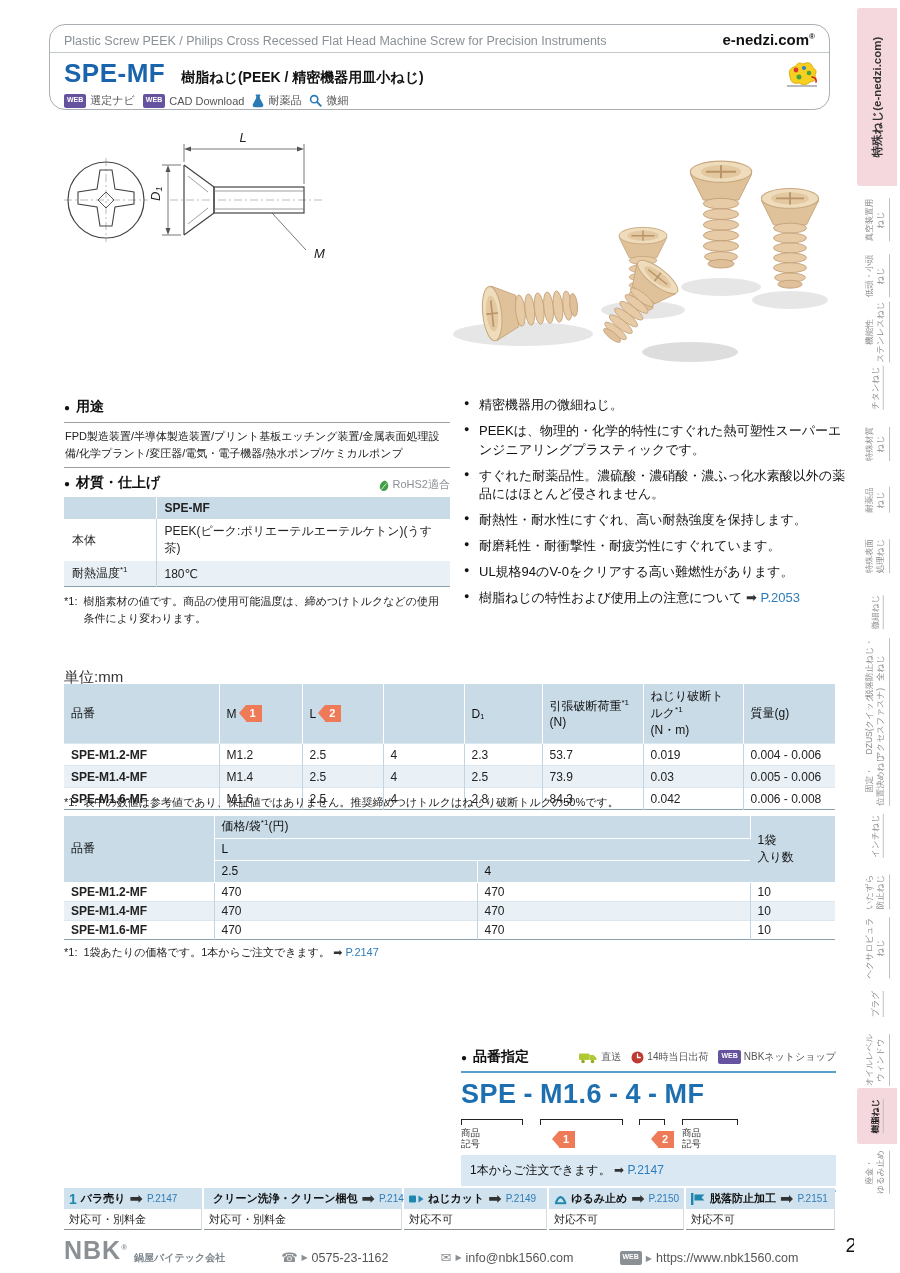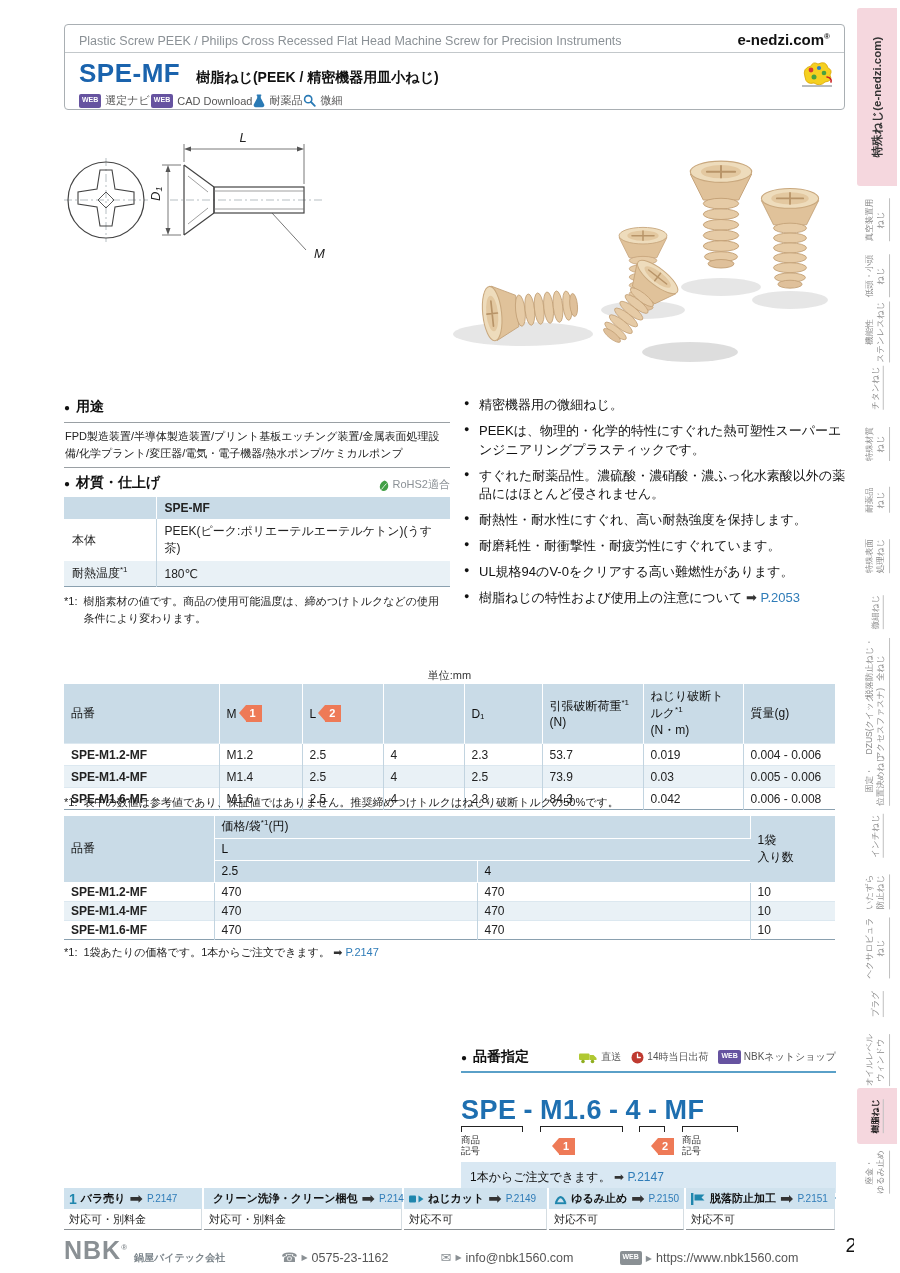--- a/index.html
+++ b/index.html
@@ -3,31 +3,31 @@
 <meta charset="utf-8">
 <style>
   * { margin:0; padding:0; box-sizing:border-box; }
   html,body { background:#e9e9e9; }
   #page {
     position:relative; width:900px; height:1273px; background:#fff;
     font-family:"Liberation Sans","DejaVu Sans",sans-serif; color:#222;
     margin:0 auto; overflow:hidden;
   }
   
-  .hdr-box { position:absolute; left:64px; top:24px; width:781px; height:86px;
-    border:1px solid #a9afb3; border-radius:4px; background:#fff; }
+  .hdr-box { position:absolute; left:49px; top:24px; width:781px; height:86px;
+    border:1px solid #a9afb3; border-radius:16px; background:#fff; }
   .hdr-row1 { display:flex; justify-content:space-between; align-items:flex-end;
     padding:6px 14px 4px 14px; border-bottom:1px solid #c3c8cb; }
   .hdr-sub { color:#8b9196; font-size:12.5px; }
   .hdr-brand { color:#111; font-weight:bold; font-size:15px; }
   .hdr-brand sup { font-size:8px; }
   .hdr-row2 { display:flex; align-items:baseline; gap:16px; padding:5px 14px 0 14px; }
   .hdr-model { color:#1a63ad; font-weight:bold; font-size:26px; letter-spacing:.5px; }
   .hdr-title { color:#111; font-weight:bold; font-size:14px; }
-  .hdr-row3 { display:flex; align-items:center; gap:1px; padding:4px 14px 0 14px; }
+  .hdr-row3 { display:flex; align-items:center; gap:8px; padding:4px 14px 0 14px; }
   .badge { display:flex; align-items:center; gap:4px; font-size:11px; color:#555; }
   .webtag { display:inline-block; background:#6653a0; color:#fff; font-weight:bold;
     font-size:7px; line-height:1; padding:2px 3px 2px; border-radius:2px; }
   .webtag::after { content:""; display:block; margin:1px auto 0; width:7px; height:2px; background:#6653a0; }
   .webtag.gray { background:#8a9094; } .webtag.gray::after{ background:#8a9094; }
   .mascot { position:absolute; right:10px; top:34px; }
   
   .sec-h { display:flex; align-items:center; gap:6px; font-size:14px; font-weight:bold; color:#111; }
   .sec-h .dot { font-size:10px; color:#111; }
   
@@ -45,21 +45,21 @@
   .mat-table tr.hd .lab { border-right:1px solid #fff; }
   .mat-table tr.alt td { background:#e9f1f6; }
   .note { font-size:11px; color:#222; line-height:1.5; margin-top:6px; display:flex; gap:6px; }
   .note .mk { white-space:nowrap; }
   
   #features { position:absolute; left:464px; top:396px; width:382px; }
   .feat { position:relative; padding-left:15px; font-size:13px; line-height:1.45; margin-bottom:7px; color:#111; }
   .feat .dot { position:absolute; left:0; top:1px; font-size:9px; } .arw { color:#333; }
   a.pl { color:#2f7cb8; text-decoration:none; }
   
-  #unit { position:absolute; left:64px; top:668px; width:771px; text-align:center; font-size:11px; color:#333; }
+  #unit { position:absolute; left:64px; top:668px; width:771px; text-align:left; font-size:15px; color:#333; }
   #spec { position:absolute; left:64px; top:684px; }
   table.spec { border-collapse:collapse; width:771px; table-layout:fixed; font-size:12px; border-bottom:1px solid #8aa0af; }
   table.spec th { background:#c9dbe7; font-weight:normal; text-align:left; padding:4px 7px;
     border-right:1px solid #fff; vertical-align:middle; height:44px; font-size:12px; color:#111; }
   table.spec th:last-child, table.spec td:last-child { border-right:none; }
   table.spec td { padding:3px 7px; border-right:1px solid #c2d4e0; border-top:1px solid #dce8f0; height:22px; }
   table.spec tr.alt td { background:#e9f1f6; }
   table.spec td.pn, table.price td.pn { font-weight:bold; }
   sup.s { font-size:8px; vertical-align:super; }
   .thflex { display:flex; align-items:center; }
@@ -76,23 +76,23 @@
   table.price th:last-child, table.price td:last-child { border-right:none; }
   table.price td { padding:2px 7px; border-right:1px solid #c2d4e0; border-top:1px solid #dce8f0; height:19px; }
   table.price tr.alt td { background:#e9f1f6; }
   #price-note { position:absolute; left:64px; top:938px; width:771px; }
   
   #ordering { position:absolute; left:461px; top:1048px; width:375px; }
   .ord-head { display:flex; align-items:center; justify-content:space-between;
     border-bottom:2px solid #5aa0c8; padding-bottom:5px; }
   .ord-badges { display:flex; align-items:center; gap:10px; }
   .ord-badge { display:flex; align-items:center; gap:3px; font-size:10px; color:#555; }
-  .ord-num { display:flex; align-items:baseline; gap:7px; margin-top:22px;
+  .ord-num { display:flex; align-items:baseline; gap:7px; margin-top:6px;
     color:#1e6fb0; font-weight:bold; font-size:27px; letter-spacing:.5px; }
-  .ord-brks { position:relative; height:36px; margin-top:0; }
+  .ord-brks { position:relative; height:36px; margin-top:9px; }
   .brk-block { position:absolute; top:0; }
   .brk { height:6px; border-left:1px solid #222; border-top:1px solid #222; border-right:1px solid #222; }
   .brk-lab { font-size:9.5px; color:#333; line-height:1.2; margin-top:2px; }
   .brk-tag { margin-top:4px; margin-left:10px; }
   .ord-box { background:#d9e8f3; padding:6px 9px; font-size:12px; line-height:1.55; color:#111; }
   .ord-bottomline { border-bottom:2px solid #9cc2da; margin-top:4px; }
   
   #services { position:absolute; left:64px; top:1188px; width:771px; display:flex; }
   .svc { display:flex; flex-direction:column; border-right:2px solid #fff; }
   .svc:last-child { border-right:none; }

